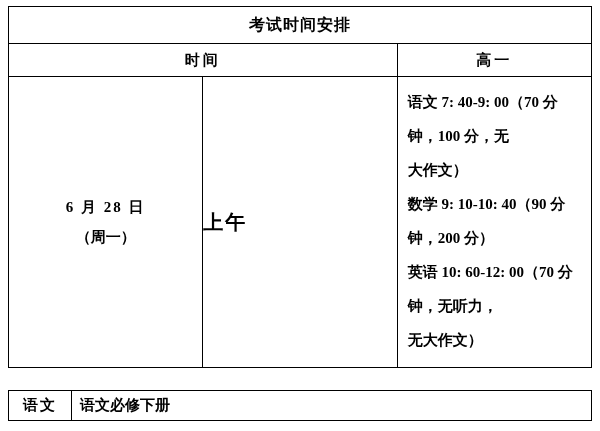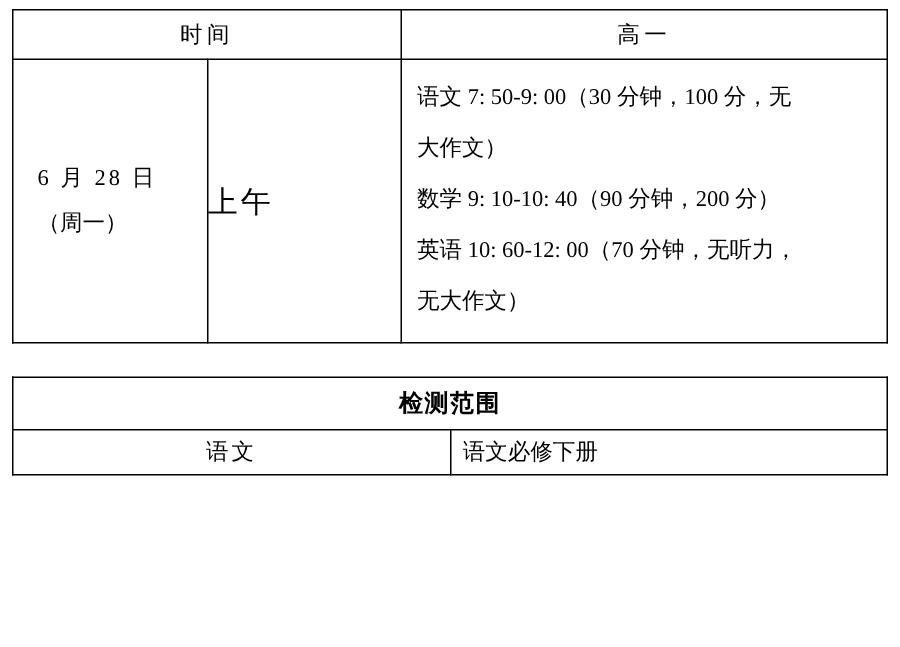--- a/index.html
+++ b/index.html
@@ -22,42 +22,42 @@
     padding: 0 8px;
   }
   table {
     border-collapse: collapse;
     width: 584px;
     table-layout: fixed;
   }
   table td, table th {
     border: 1px solid #000000;
     padding: 0;
-    font-weight: normal;
+    font-weight: bold;
     vertical-align: middle;
   }
   
   .tbl-schedule {
     margin-top: 6px;
   }
   .tbl-schedule .title-cell {
     text-align: center;
     font-weight: bold;
     font-size: 16px;
     height: 36px;
     letter-spacing: 1px;
   }
   .tbl-schedule .head-cell {
     text-align: center;
     font-size: 15px;
     height: 32px;
     letter-spacing: 3px;
   }
   .tbl-schedule .date-cell {
-    text-align: left;
+    text-align: center;
     font-size: 15px;
     line-height: 30px;
     padding: 6px 16px;
     margin-left: 20px;
   }
   .tbl-schedule .date-cell .d1 {
     letter-spacing: 2px;
     display: block;
   }
   .tbl-schedule .date-cell .d2 {
@@ -103,46 +103,46 @@
   }
 </style>
 </head>
 <body>
 
 <div class="page">
 
   <table class="tbl-schedule">
     <tbody>
       <tr>
+        <td class="title-cell" colspan="3">考试时间安排</td>
+      </tr>
+      <tr>
         <td class="head-cell" colspan="2" style="width:258px">时间</td>
         <td class="head-cell">高一</td>
       </tr>
       <tr>
         <td class="date-cell" style="width:190px">
           <span class="d1">6 月 28 日</span>
           <span class="d2">（周一）</span>
         </td>
         <td class="period-cell" style="width:68px">上午</td>
         <td class="detail-cell">
-          <span class="ln">语文 7: 50-9: 00（30 分钟，100 分，无</span>
+          <span class="ln">语文 7: 40-9: 00（70 分钟，100 分，无</span>
           <span class="ln">大作文）</span>
           <span class="ln">数学 9: 10-10: 40（90 分钟，200 分）</span>
           <span class="ln">英语 10: 60-12: 00（70 分钟，无听力，</span>
           <span class="ln">无大作文）</span>
         </td>
       </tr>
     </tbody>
   </table>
 
   <table class="tbl-scope">
     <tbody>
       <tr>
-        <td class="title-cell" colspan="2">检测范围</td>
-      </tr>
-      <tr>
         <td class="sub-cell" style="width:62px">语文</td>
         <td class="val-cell">语文必修下册</td>
       </tr>
 
     </tbody>
   </table>
 
 </div>
 
 </body></html>

